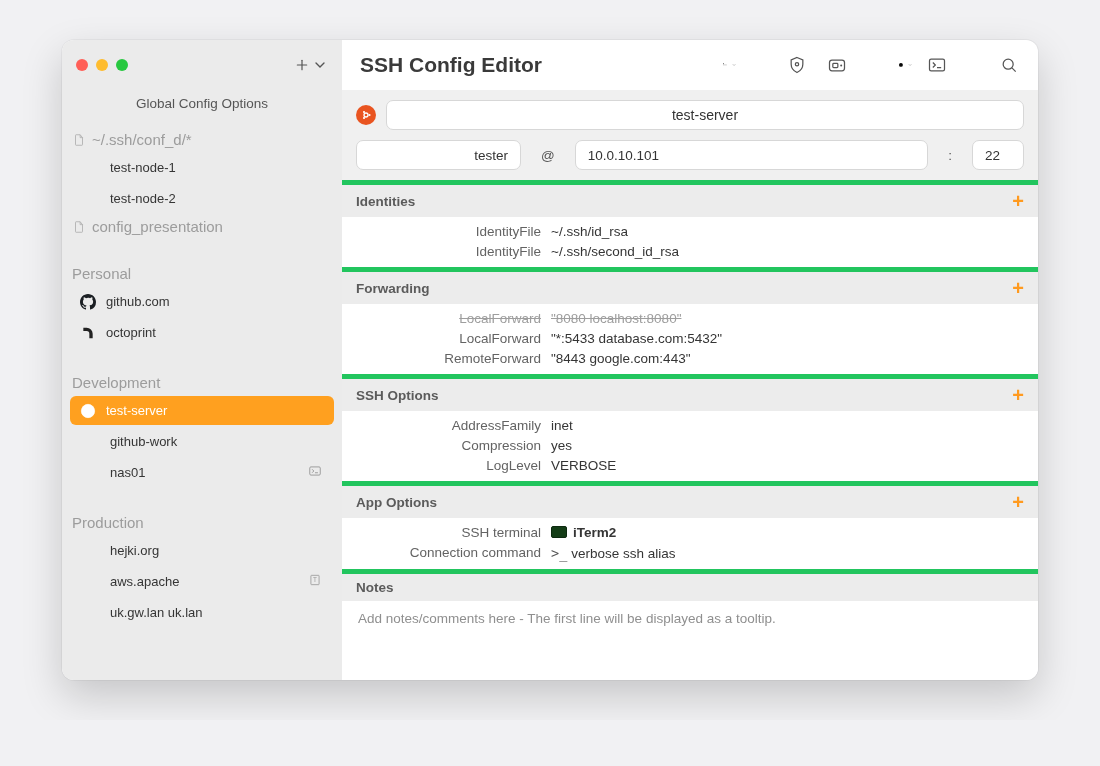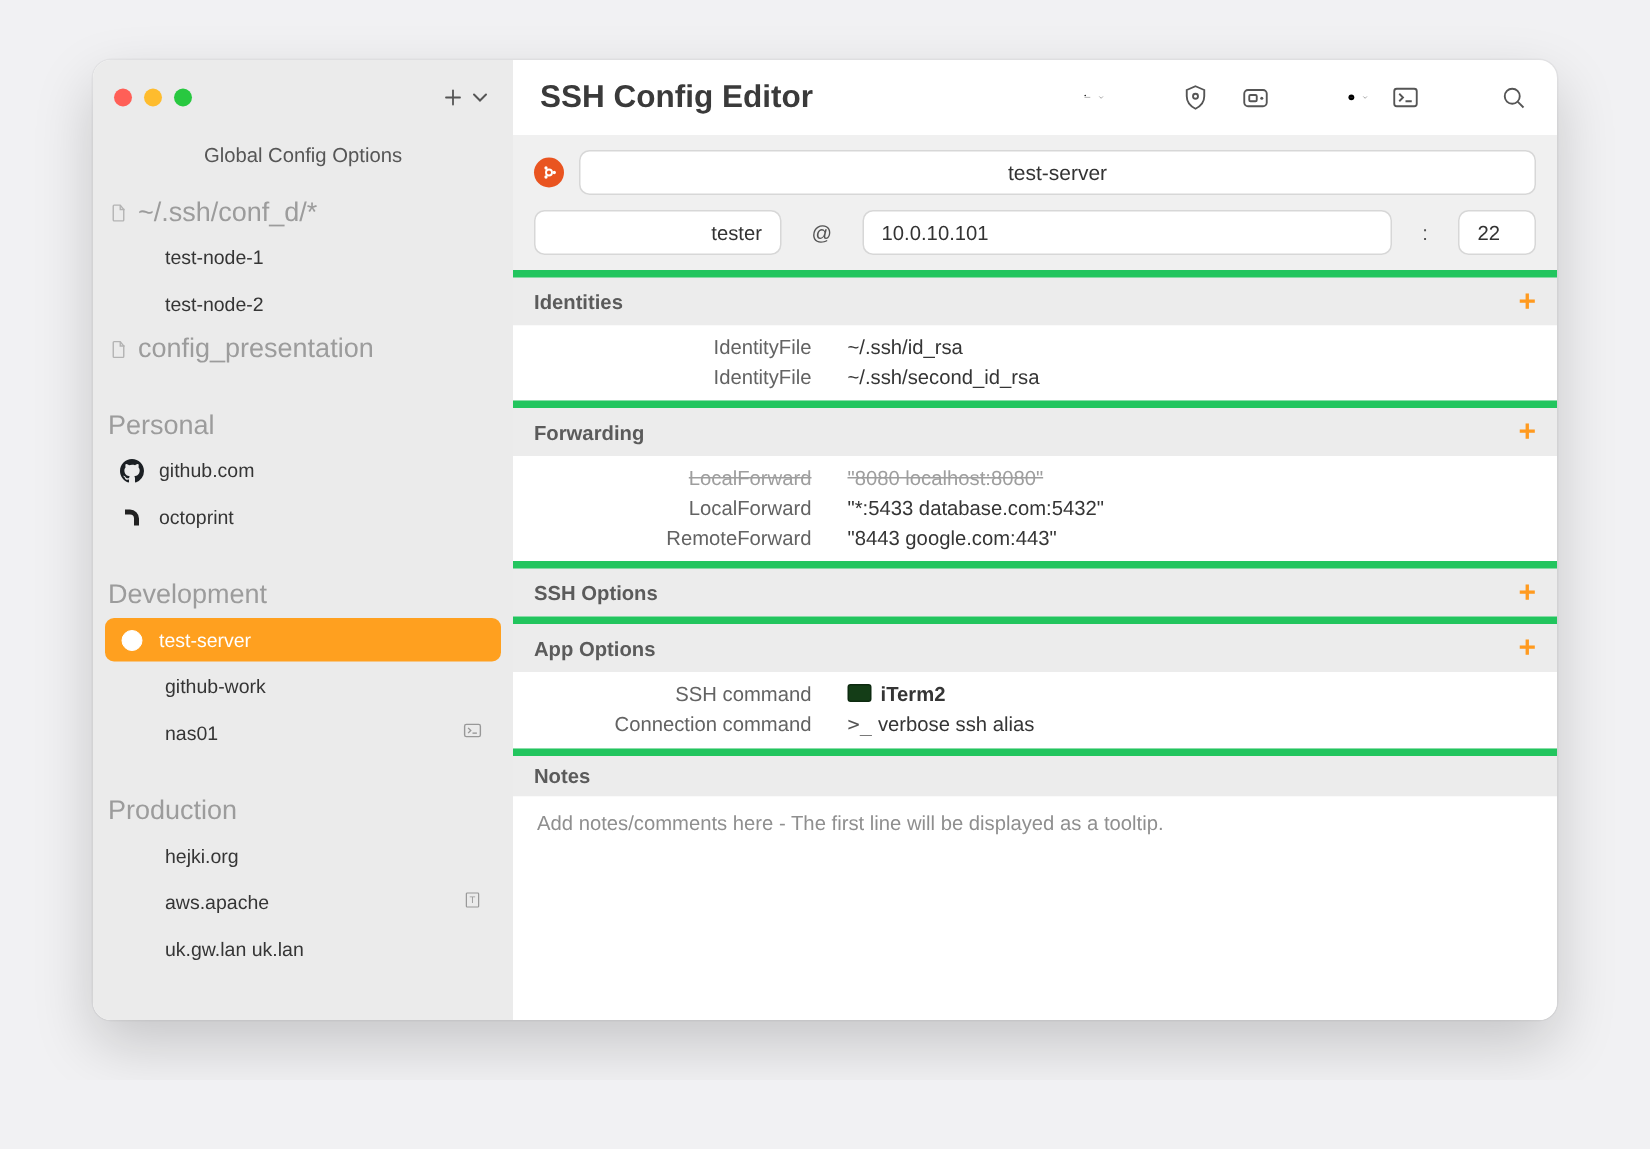--- a/index.html
+++ b/index.html
@@ -47,21 +47,21 @@
       text-align: center;
       color: #565656;
       font-size: 13.5px;
       padding: 6px 0 16px 0;
       cursor: pointer;
     }
     .sb-inc-row, .sb-section-row {
       display: flex;
       align-items: center;
       color: #9c9c9c;
-      font-size: 18px;
+      font-size: 15px;
       padding: 4px 12px 4px 10px;
       gap: 6px;
     }
     .sb-inc-row svg, .sb-section-row svg { width: 14px; height: 14px; opacity: 0.7; }
     .sb-section-row { margin-top: 22px; }
     .sb-item {
       display: flex;
       align-items: center;
       padding: 6px 12px 6px 28px;
       gap: 8px;
@@ -154,21 +154,21 @@
       border-top: 5px solid #22c55e;
     }
     .sect-head .plus { color:#ff9a1f; font-size: 20px; line-height: 1; cursor:pointer; }
     .kv-block { background:#fff; padding: 4px 0 6px 0; }
     .kv {
       display:flex;
       align-items: center;
       font-size: 13.5px;
       color:#353535;
       padding: 2.5px 14px;
-      gap: 24px;
+      gap: 10px;
     }
     .kv .k { width: 185px; text-align: right; color:#636363; }
     .kv .v { flex:1; min-width:0; }
     .kv.struck .k, .kv.struck .v { color:#9e9e9e; text-decoration: line-through; }
     .mini-icon { width: 16px; height:12px; background:#143d17; border:1px solid #0d2a10; border-radius:2px; display:inline-block; margin-right:6px; vertical-align:-1px; }
     .mini-prompt { font-family: ui-monospace, Menlo, monospace; color:#555; margin-right:4px; }
     .notes-area {
       flex:1;
       background:#fff;
       padding: 10px 16px;
@@ -411,28 +411,42 @@
       <div class="kv">
         <span class="k">RemoteForward</span>
         <span class="v">"8443 google.com:443"</span>
       </div>
     </div>
 
     <div class="sect-head">
       <span>SSH Options</span>
       <span class="plus">+</span>
     </div>
+    <div class="kv-block">
+      <div class="kv">
+        <span class="k">AddressFamily</span>
+        <span class="v">inet</span>
+      </div>
+      <div class="kv">
+        <span class="k">Compression</span>
+        <span class="v">yes</span>
+      </div>
+      <div class="kv">
+        <span class="k">LogLevel</span>
+        <span class="v">VERBOSE</span>
+      </div>
+    </div>
 
     <div class="sect-head">
       <span>App Options</span>
       <span class="plus">+</span>
     </div>
     <div class="kv-block">
       <div class="kv">
-        <span class="k">SSH command</span>
+        <span class="k">SSH terminal</span>
         <span class="v">
           <span class="mini-icon"></span><strong>iTerm2</strong>
         </span>
       </div>
       <div class="kv">
         <span class="k">Connection command</span>
         <span class="v">
           <span class="mini-prompt">&gt;_</span><span>verbose ssh alias</span>
         </span>
       </div>

